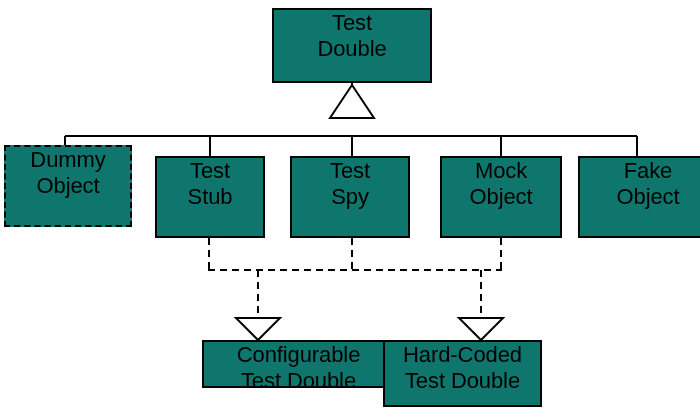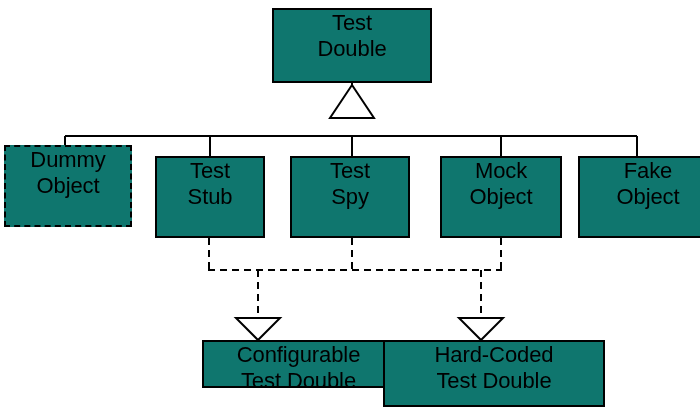--- a/index.html
+++ b/index.html
@@ -121,18 +121,18 @@
   <div class="node" style="left:578px; top:156px; width:140px; height:82px;">
     <span class="node-label">Fake
 Object</span>
   </div>
 
   <div class="node" style="left:162px; top:340px; width:193px; height:48px;margin-left:40px;">
     <span class="node-label">Configurable
 Test Double</span>
   </div>
 
-  <div class="node" style="left:383px; top:340px; width:222px; height:67px;">
+  <div class="node" style="left:383px; top:340px; width:159px; height:67px;">
     <span class="node-label">Hard-Coded
 Test Double</span>
   </div>
 
 </div>
 
 </body></html>

